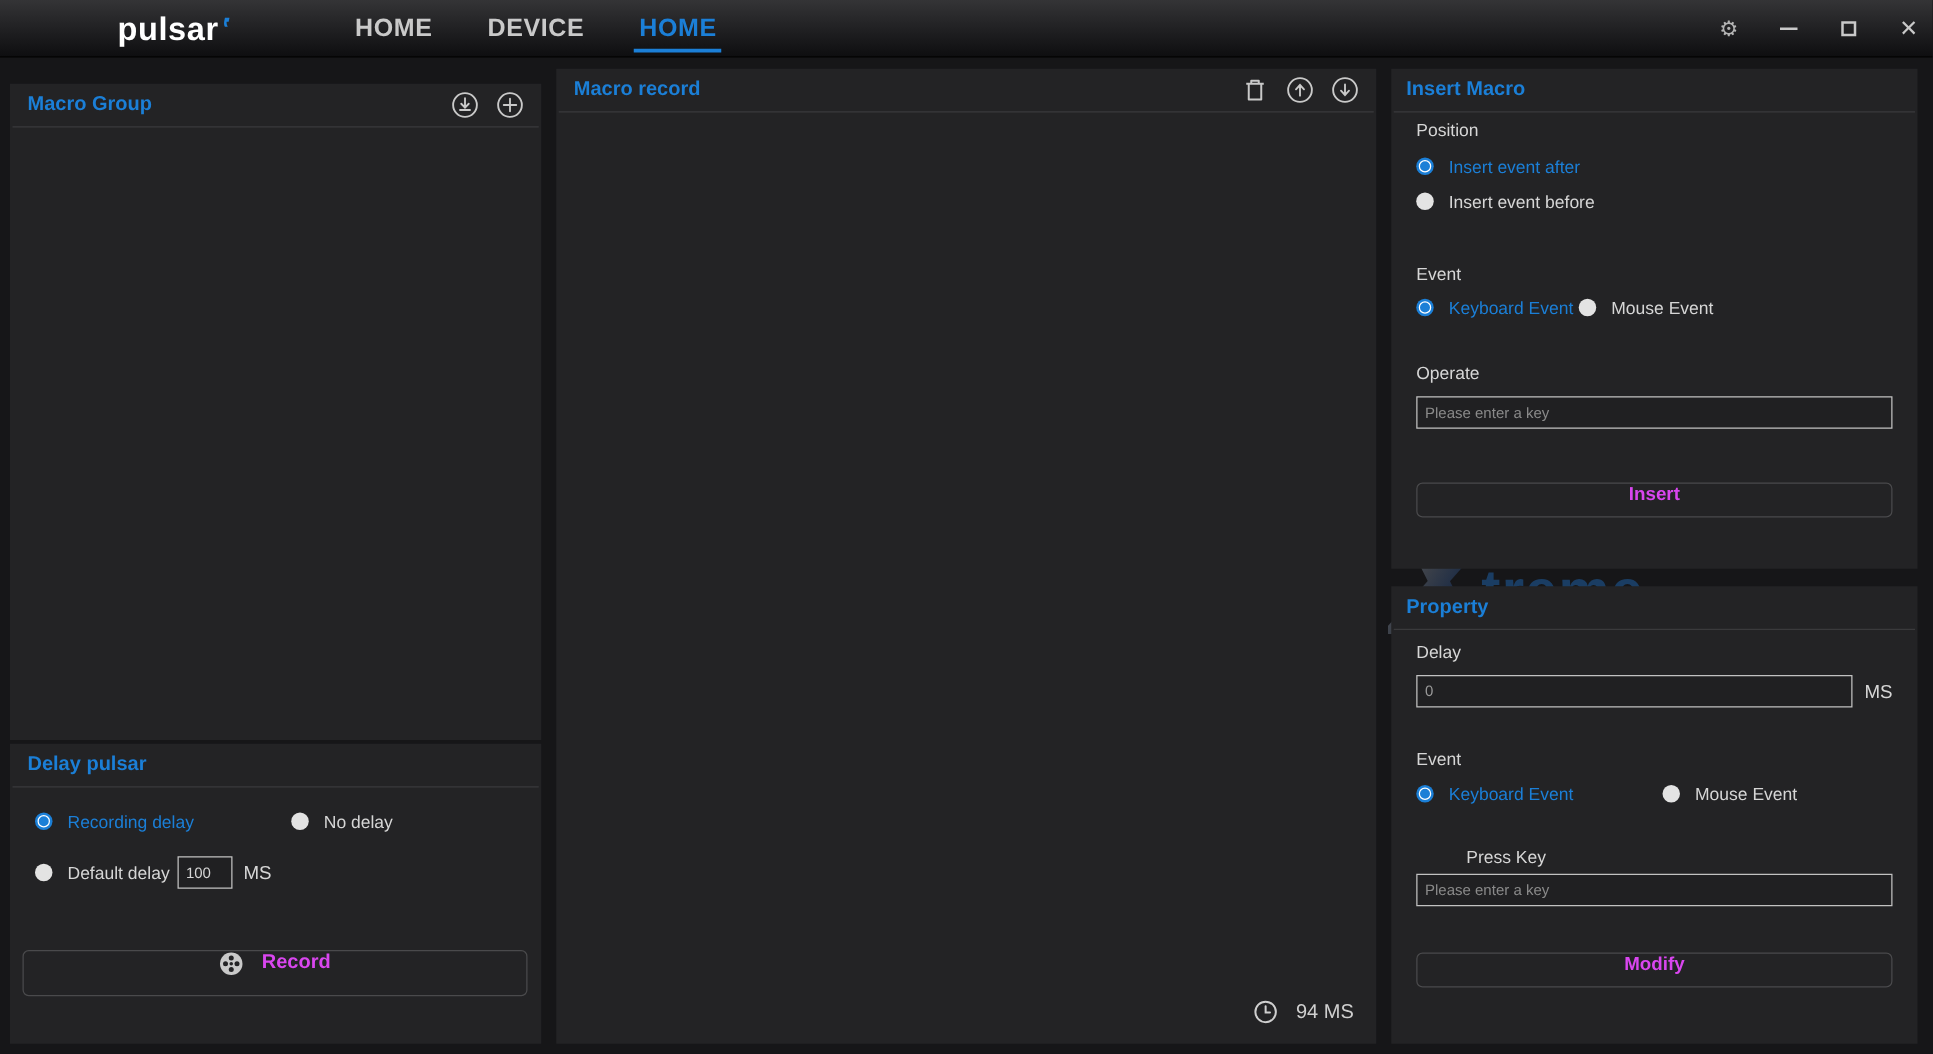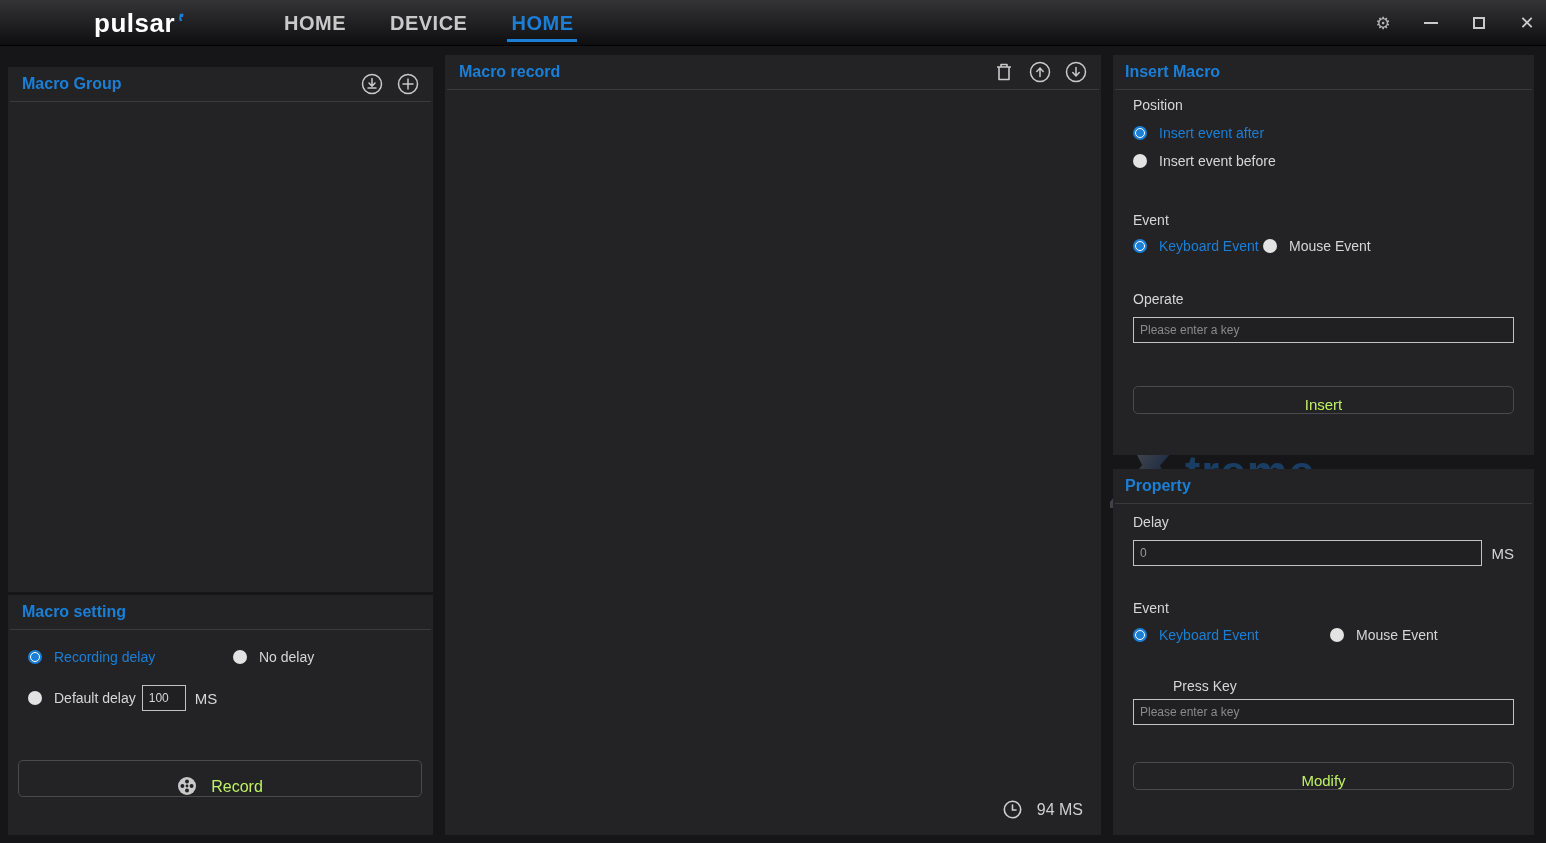--- a/index.html
+++ b/index.html
@@ -55,23 +55,23 @@
     bottom:2px; border:1.5px solid #fff; border-radius:50%; }
   .radio-label { margin-left:12px; font-size:14px; color:#d6d6d6; }
   .radio-label.sel { color:#1b7fd7; }
 
   .field-label { font-size:14px; color:#d6d6d6; }
   .text-input { background:#202022; border:1px solid #c2c2c2; color:#9a9a9a;
     font-size:12px; padding:12px 6px; height:24px; width:100%; outline:none;
     font-family:"Liberation Sans", sans-serif; }
   .text-input::placeholder { color:#8a8a8a; }
 
-  .big-btn { display:flex; align-items:flex-end; justify-content:center; gap:14px;
-    border:1px solid #4a4a4c; border-radius:5px; color:#bef264; font-size:16px;
-    font-weight:normal; cursor:pointer; background:transparent; }
+  .big-btn { display:flex; align-items:flex-start; justify-content:center; gap:14px;
+    border:1px solid #4a4a4c; border-radius:5px; color:#d946ef; font-size:16px;
+    font-weight:bold; cursor:pointer; background:transparent; }
 
   
   .sect { position:absolute; left:20px; right:20px; }
 
   
   .watermark { position:absolute; left:655px; top:368px; width:240px; height:105px;
     pointer-events:none; }
   .wm-x { position:absolute; left:10px; top:-8px; font-size:118px; font-weight:bold;
     font-style:italic; line-height:105px;
     background:linear-gradient(120deg,#70747a 0%,#3b4049 40%,#1d2c45 62%,#13233c 100%);
@@ -130,21 +130,21 @@
         </svg>
       </span>
     </span>
   </div>
   <div class="divider"></div>
   <div style="height:488px;"></div>
 </div>
 
 <div class="panel" id="delay-panel">
   <div class="hdr">
-    <span class="panel-title">Macro setting</span>
+    <span class="panel-title">Delay pulsar</span>
   </div>
   <div class="divider"></div>
 
   <div style="position:absolute; left:20px; top:54px; display:flex; width:385px;">
     <div class="radio-row" style="width:205px;">
       <span class="radio sel"></span>
       <span class="radio-label sel">Recording delay</span>
     </div>
     <div class="radio-row">
       <span class="radio"></span>

